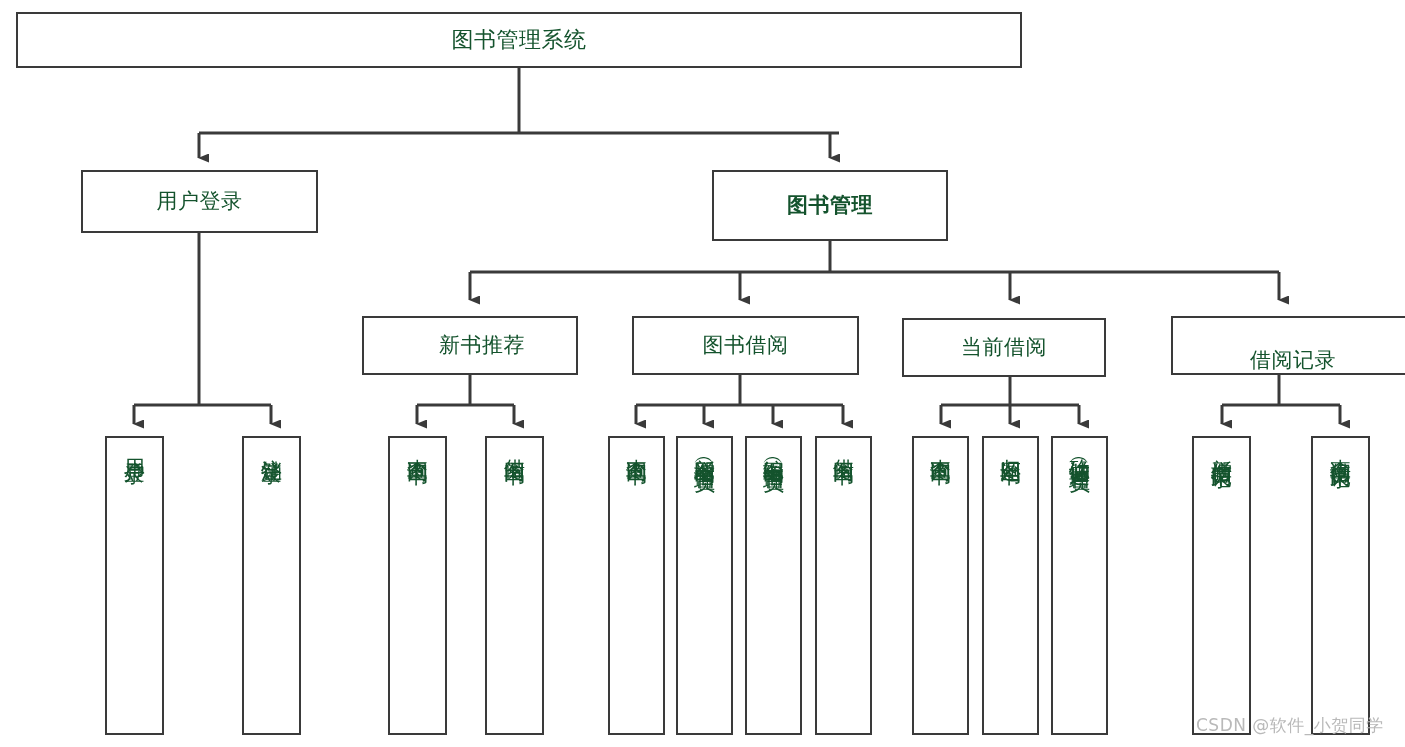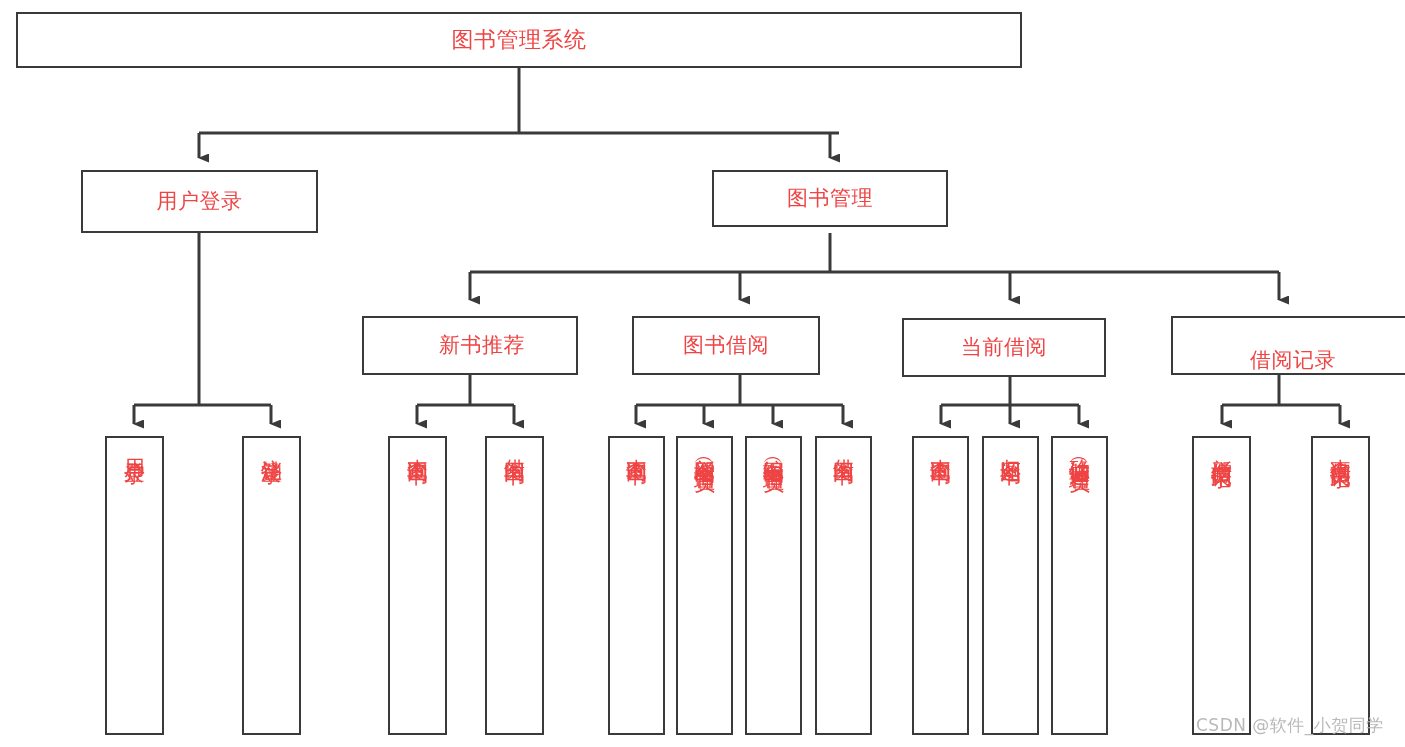--- a/index.html
+++ b/index.html
@@ -27,21 +27,21 @@
     pointer-events: none;
   }
   .node {
     position: absolute;
     box-sizing: border-box;
     background: #ffffff;
     border: 2px solid #3a3a3a;
     display: flex;
     align-items: center;
     justify-content: center;
-    color: #ef4444;
+    color: #14532d;
   }
   .node .lbl {
     display: block;
     text-align: center;
     line-height: 1.18;
     letter-spacing: 0.5px;
   }
   
   .node.horiz .lbl {
     font-size: 21px;
@@ -130,29 +130,29 @@
   </svg>
 
   <div class="node horiz root" style="left:16px; top:12px; width:1006px; height:56px;">
     <span class="lbl">图书管理系统</span>
   </div>
 
   <div class="node horiz" style="left:81px; top:170px; width:237px; height:63px;">
     <span class="lbl">用户登录</span>
   </div>
 
-  <div class="node horiz" style="left:712px; top:170px; width:236px; height:57px;">
+  <div class="node horiz" style="left:712px; top:170px; width:236px; height:71px;font-weight:bold;">
     <span class="lbl">图书管理</span>
   </div>
 
   <div class="node horiz" style="left:362px; top:316px; width:216px; height:59px;padding-left:24px;">
     <span class="lbl">新书推荐</span>
   </div>
 
-  <div class="node horiz" style="left:632px; top:316px; width:188px; height:59px;">
+  <div class="node horiz" style="left:632px; top:316px; width:227px; height:59px;">
     <span class="lbl">图书借阅</span>
   </div>
 
   <div class="node horiz" style="left:902px; top:300px; width:204px; height:59px;margin-top:18px;">
     <span class="lbl">当前借阅</span>
   </div>
 
   <div class="node horiz" style="left:1171px; top:316px; width:244px; height:59px;align-items:flex-end;">
     <span class="lbl">借阅记录</span>
   </div>

